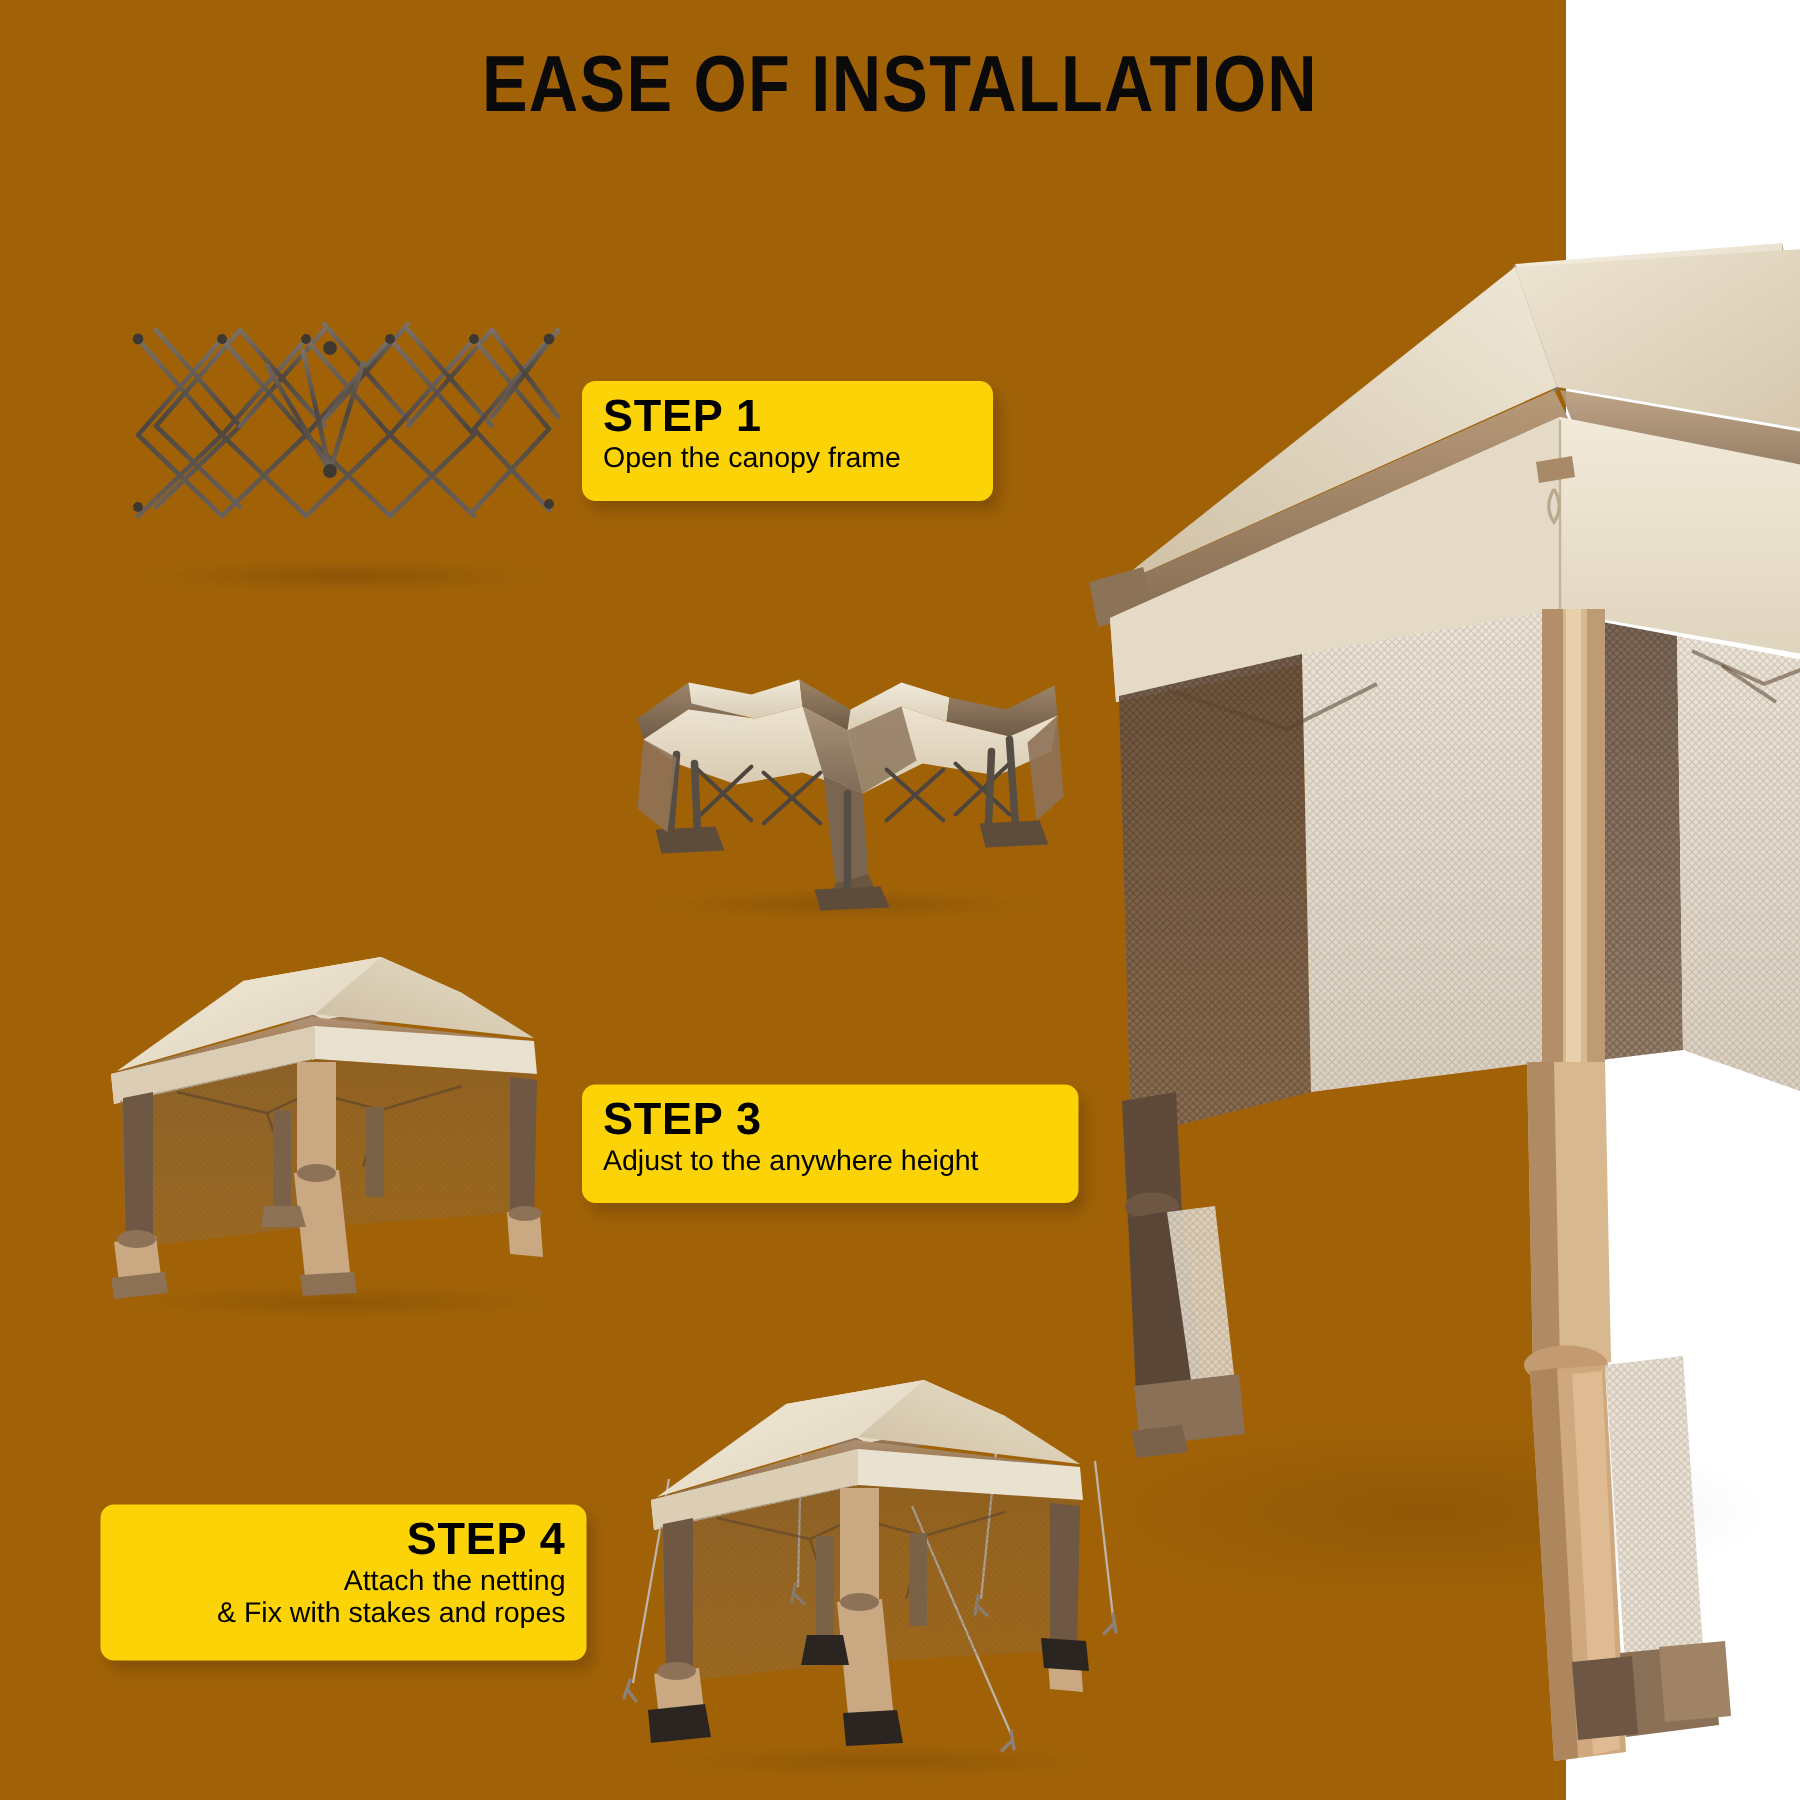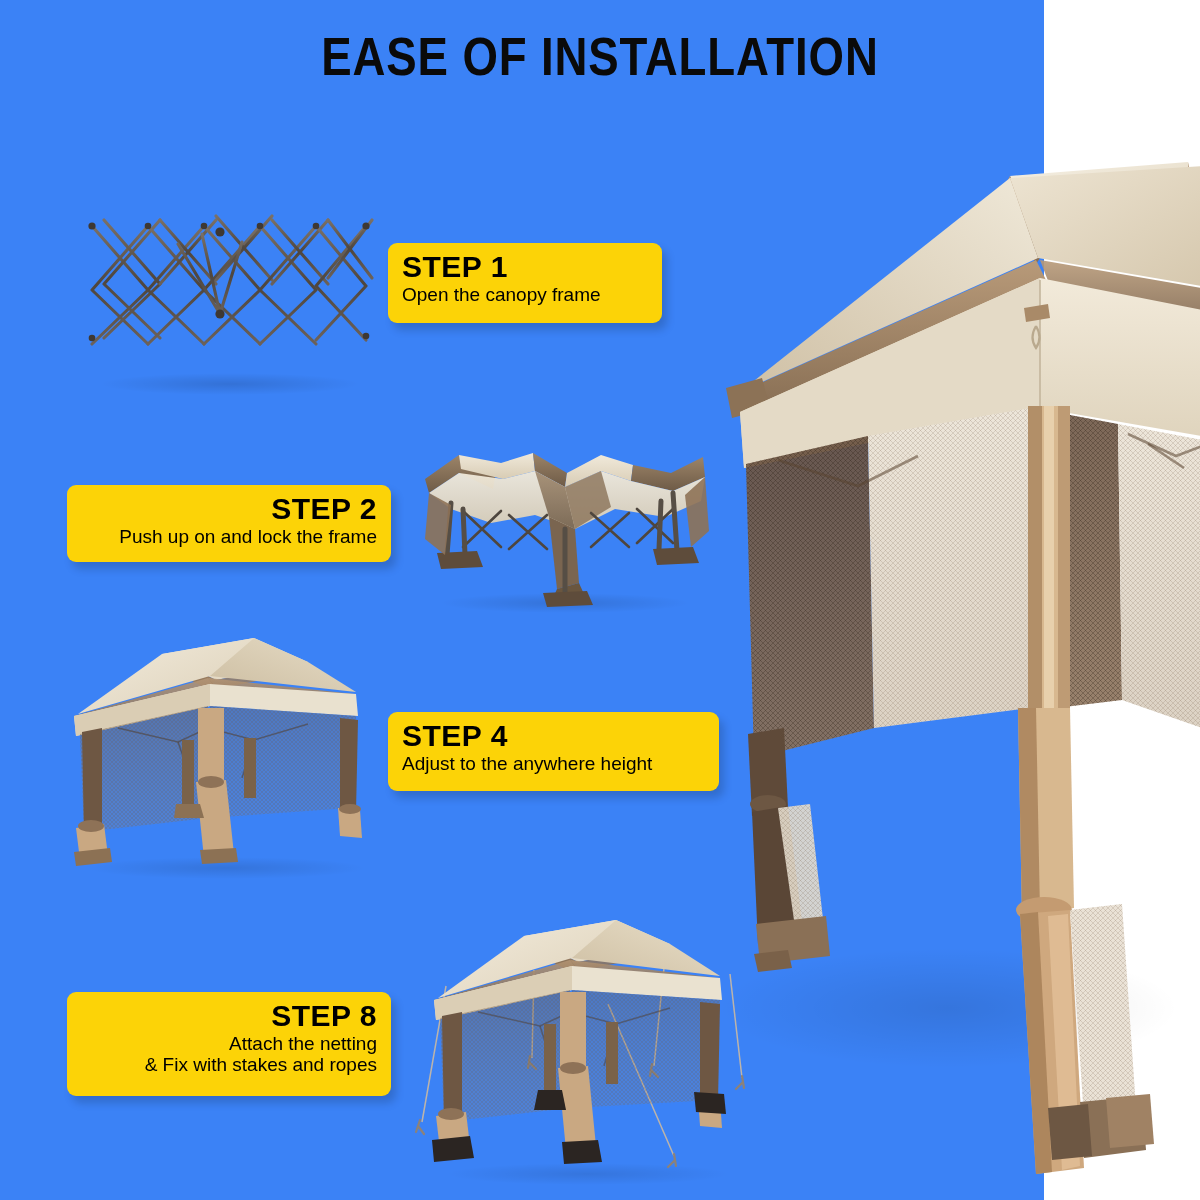--- a/index.html
+++ b/index.html
@@ -1,21 +1,21 @@
 <!DOCTYPE html>
 <html><head>
 <meta charset="utf-8">
 <style>
   html,body{margin:0;padding:0;}
   body{
     width:1200px;height:1200px;overflow:hidden;background:#ffffff;
     font-family:"Liberation Sans", sans-serif;
     -webkit-font-smoothing:antialiased;
   }
-  #page{position:relative;width:1044px;height:1200px;background:#3b82f6;}
+  #page{position:relative;width:1044px;height:1200px;background:#a16207;}
 
   
   .title{
     position:absolute;left:0;top:26px;width:1200px;text-align:center;
     font-family:"Liberation Sans", sans-serif;
     font-weight:bold;font-size:53px;letter-spacing:1px;color:#0a0a0a;
     transform:scaleX(0.86);transform-origin:50% 50%;
     white-space:nowrap;
   }
   .subtitle-band{
@@ -26,21 +26,21 @@
     position:absolute;left:0;top:0;width:862px;height:52px;
     display:flex;align-items:center;justify-content:center;
     font-weight:bold;font-size:35px;color:#0a0a0a;white-space:nowrap;
     transform:scaleX(0.92);transform-origin:50% 50%;
   }
 
   
   .step-box{
     position:absolute;background:#FCD307;border-radius:9px;
     box-shadow:5px 7px 9px rgba(0,0,0,0.17);
-    padding:7px 14px 9px 14px;box-sizing:border-box;
+    padding:7px 14px 9px 14px;box-sizing:border-box;margin-top:11px;
   }
   .step-title{font-weight:bold;font-size:30px;color:#000;line-height:1.12;letter-spacing:.5px;}
   .step-desc{font-size:19px;color:#000;line-height:1.14;white-space:nowrap;}
   .align-left{text-align:left;}
   .align-right{text-align:right;}
 
   #step-box-1{left:388px;top:243px;width:274px;height:80px;}
   #step-box-2{left:67px;top:485px;width:324px;height:77px;}
   #step-box-3{left:388px;top:712px;width:331px;height:79px;}
   #step-box-4{left:67px;top:992px;width:324px;height:104px;}
@@ -118,24 +118,20 @@
           <circle cx="296" cy="150" r="3.3"></circle>
       </g>
     </svg>
   </div>
 
   <div class="step-box align-left" id="step-box-1">
     <div class="step-title">STEP 1</div>
     <div class="step-desc">Open the canopy frame</div>
   </div>
 
-  <div class="step-box align-right" id="step-box-2">
-    <div class="step-title">STEP 2</div>
-    <div class="step-desc">Push up on and lock the frame</div>
-  </div>
 
   <div class="art" id="fig-folded">
     <svg viewBox="0 0 300 170" preserveAspectRatio="none">
       <defs>
         <linearGradient id="cream2" x1="0" y1="0" x2="0" y2="1">
           <stop offset="0%" stop-color="#F0E9DA"></stop>
             <stop offset="100%" stop-color="#D8CCB4"></stop>
         </linearGradient>
         <linearGradient id="brn2" x1="0" y1="0" x2="0" y2="1">
           <stop offset="0%" stop-color="#9C8468"></stop>
@@ -262,26 +258,26 @@
 
       <g fill="#8C7154">
         <path d="M118 172 L142 172 L146 186 L116 186 Z"></path>
         <path d="M142 218 L178 216 L180 230 L144 232 Z"></path>
         <path d="M16 220 L52 216 L54 230 L18 234 Z"></path>
       </g>
     </svg>
   </div>
 
   <div class="step-box align-left" id="step-box-3">
+    <div class="step-title">STEP 3</div>
+    <div class="step-desc">Adjust to the anywhere height</div>
+  </div>
+
+  <div class="step-box align-right" id="step-box-4">
     <div class="step-title">STEP 4</div>
-    <div class="step-desc">Adjust to the anywhere height</div>
-  </div>
-
-  <div class="step-box align-right" id="step-box-4">
-    <div class="step-title">STEP 8</div>
     <div class="step-desc">Attach the netting</div>
     <div class="step-desc">&amp; Fix with stakes and ropes</div>
   </div>
 
   <div class="art" id="fig-staked">
     <svg viewBox="0 0 338 278" preserveAspectRatio="none">
       <defs>
         <linearGradient id="roofA4" x1="0" y1="0" x2="1" y2="1">
           <stop offset="0%" stop-color="#F2EBDC"></stop>
             <stop offset="100%" stop-color="#DED2BA"></stop>

